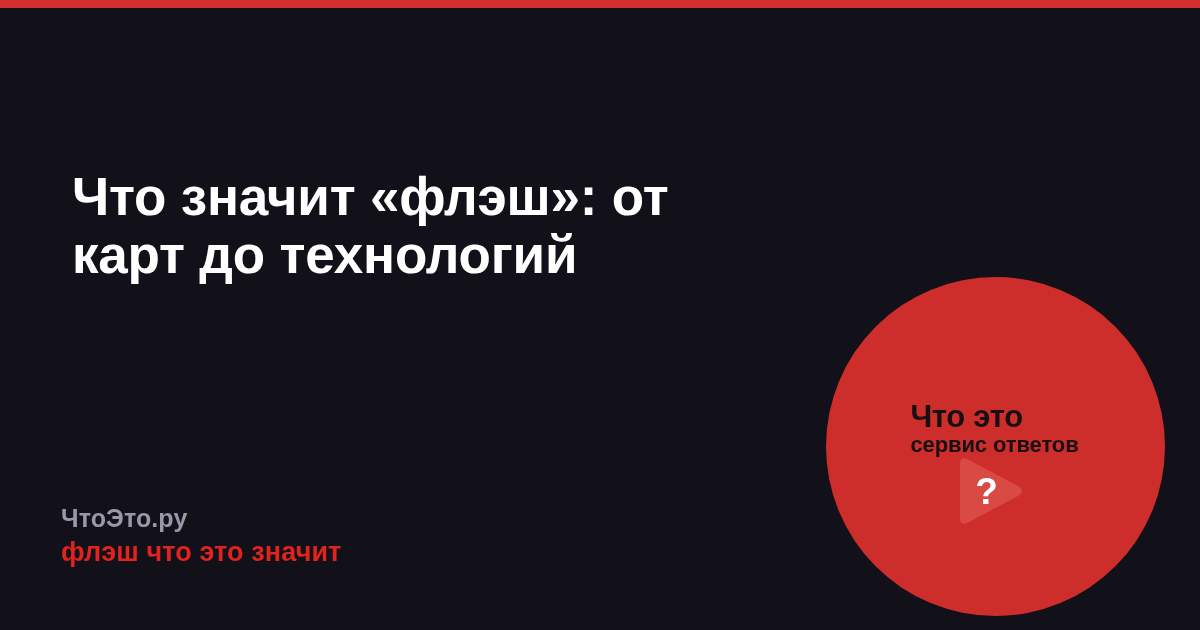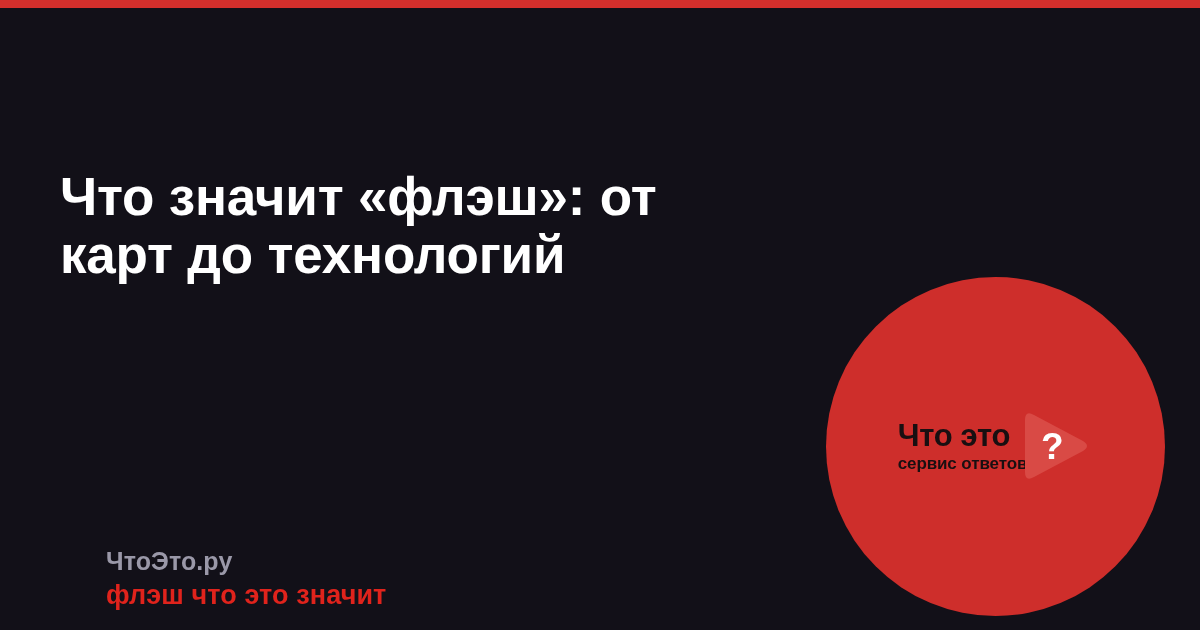--- a/index.html
+++ b/index.html
@@ -25,39 +25,38 @@
     top: 0;
     left: 0;
     width: 1200px;
     height: 8px;
     background: #d32f2c;
   }
 
   
   .headline {
     position: absolute;
-    left: 60px;
+    left: 72px;
     top: 168px;
     width: 700px;
     margin: 0;
     color: #ffffff;
     font-family: "Liberation Sans", sans-serif;
     font-weight: bold;
     font-size: 53px;
     line-height: 58px;
     letter-spacing: -0.2px;
     white-space: pre-wrap;
   }
 
   
   .brand {
     position: absolute;
     left: 61px;
-    top: 546px;
-    margin-left: 45px;
+    top: 503px;
   }
 
   .brand-site {
     display: block;
     color: #9a98a8;
     font-family: "Liberation Sans", sans-serif;
     font-weight: bold;
     font-size: 25px;
     line-height: 30px;
     letter-spacing: 0.1px;
@@ -85,23 +84,23 @@
     background: #ce2e2b;
   }
 
   .logo-inner {
     position: absolute;
     left: 0;
     top: 123px;
     width: 339px;
     height: 92px;
     display: flex;
-    flex-direction: row;
+    flex-direction: column;
     align-items: center;
-    justify-content: center;
+    justify-content: flex-start;
   }
 
   .logo-wordmark {
     display: flex;
     flex-direction: column;
     align-items: flex-start;
     justify-content: center;
     padding-right: 2px;
   }
 
@@ -112,21 +111,21 @@
     font-size: 31px;
     line-height: 34px;
     letter-spacing: -0.3px;
   }
 
   .logo-tagline {
     margin-top: 1px;
     color: #190f11;
     font-family: "Liberation Sans", sans-serif;
     font-weight: bold;
-    font-size: 17px;
+    font-size: 22px;
     line-height: 20px;
     letter-spacing: -0.1px;
   }
 
   .logo-play {
     position: relative;
     width: 78px;
     height: 72px;
     margin-left: -14px;
     display: block;

